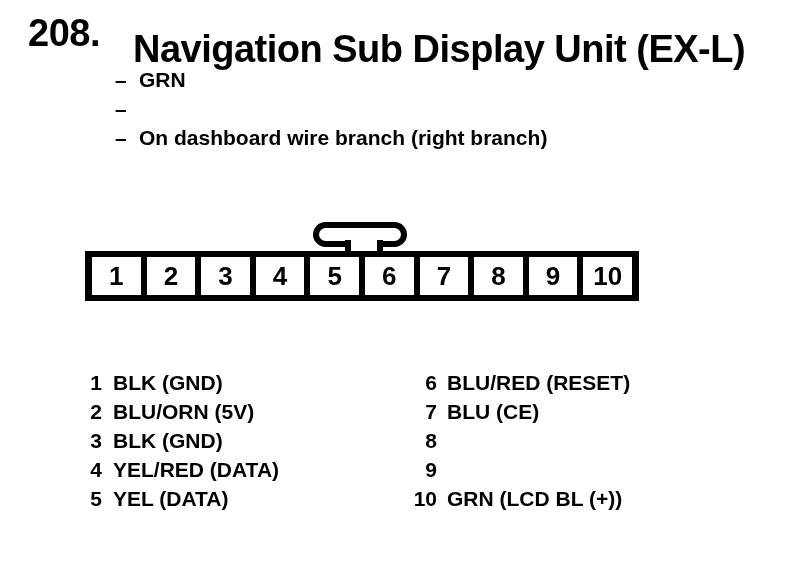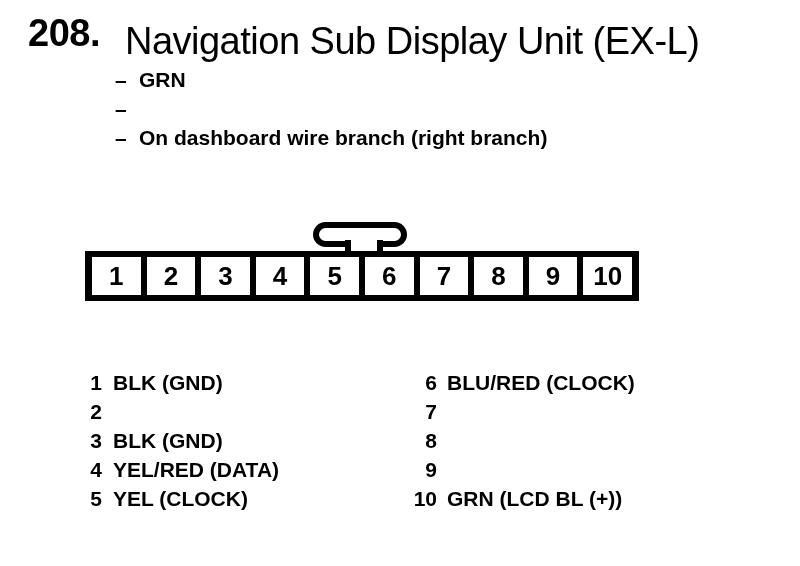--- a/index.html
+++ b/index.html
@@ -18,21 +18,21 @@
     position: absolute;
     left: 28px;
     top: 12px;
     display: flex;
     gap: 17px;
     font-size: 38px;
     font-weight: 700;
     letter-spacing: -0.5px;
     white-space: nowrap;
   }
-  .title-row h1 { font-size: inherit; font-weight: normal; margin: 8px; }
+  .title-row h1 { font-size: inherit; font-weight: bold; margin: 16px; }
 
   
   .details {
     position: absolute;
     left: 115px;
     top: 65px;
     list-style: none;
     margin: 0;
     padding: 0;
     font-size: 21px;
@@ -160,42 +160,44 @@
     </div>
   </div>
 
   <div class="pinout-col left">
     <div class="pin-row">
       <span class="pin-num">1</span>
       <span class="pin-label">BLK (GND)</span>
     </div>
     <div class="pin-row">
       <span class="pin-num">2</span>
+      <span class="pin-label">BLU/ORN (5V)</span>
     </div>
     <div class="pin-row">
       <span class="pin-num">3</span>
       <span class="pin-label">BLK (GND)</span>
     </div>
     <div class="pin-row">
       <span class="pin-num">4</span>
       <span class="pin-label">YEL/RED (DATA)</span>
     </div>
     <div class="pin-row">
       <span class="pin-num">5</span>
-      <span class="pin-label">YEL (CLOCK)</span>
+      <span class="pin-label">YEL (DATA)</span>
     </div>
   </div>
 
   <div class="pinout-col right">
     <div class="pin-row">
       <span class="pin-num">6</span>
-      <span class="pin-label">BLU/RED (CLOCK)</span>
+      <span class="pin-label">BLU/RED (RESET)</span>
     </div>
     <div class="pin-row">
       <span class="pin-num">7</span>
+      <span class="pin-label">BLU (CE)</span>
     </div>
     <div class="pin-row">
       <span class="pin-num">8</span>
     </div>
     <div class="pin-row">
       <span class="pin-num">9</span>
     </div>
     <div class="pin-row">
       <span class="pin-num">10</span>
       <span class="pin-label">GRN (LCD BL (+))</span>

